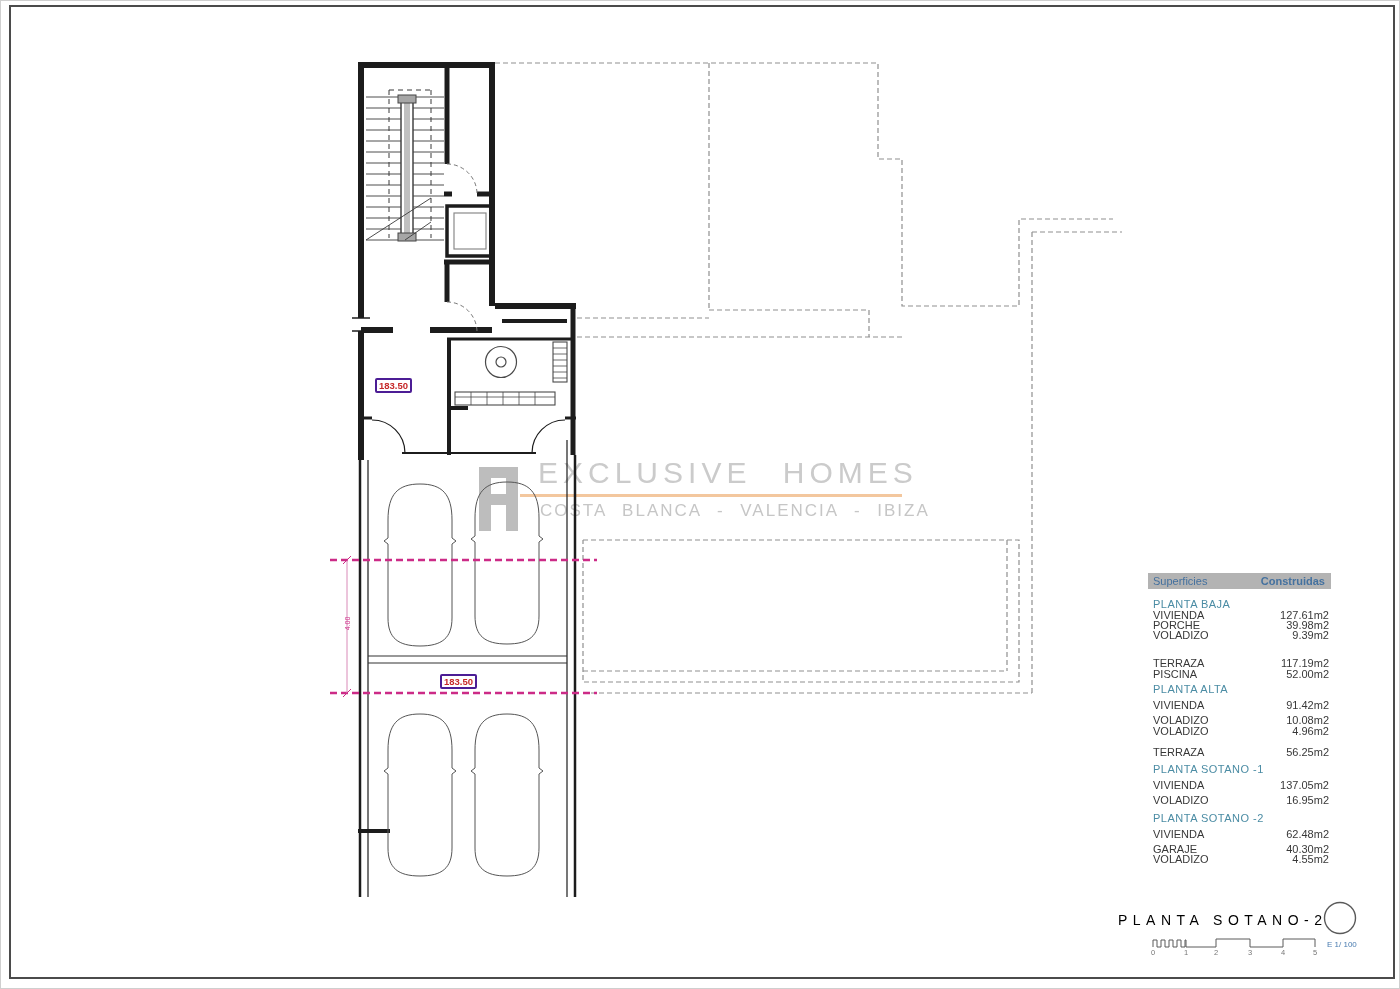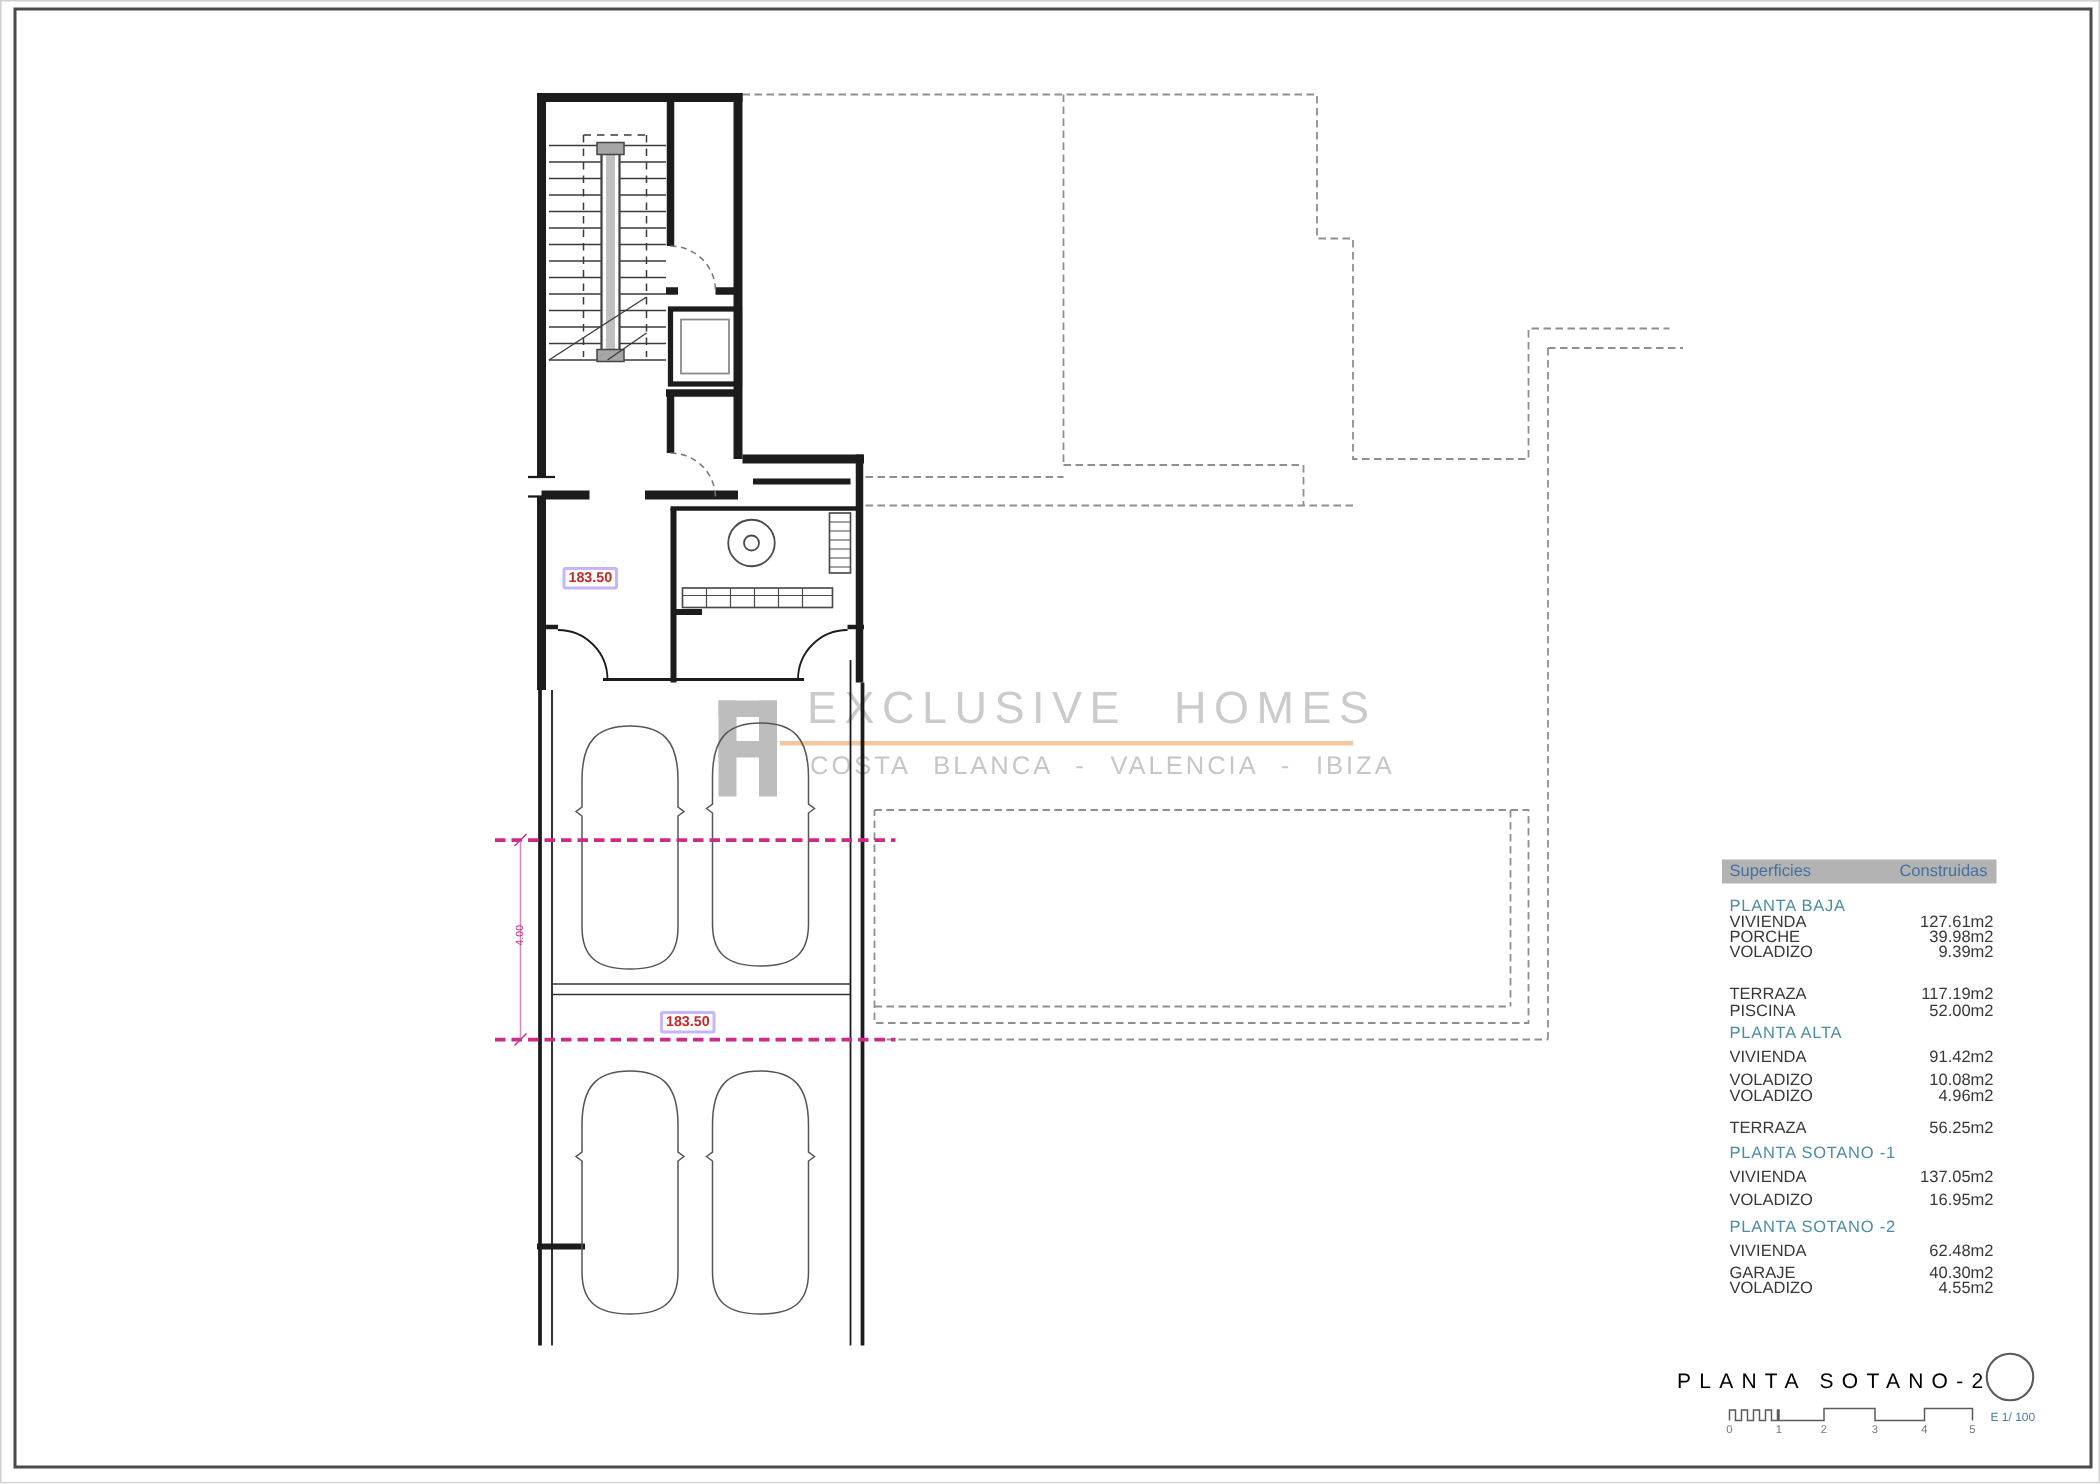--- a/index.html
+++ b/index.html
@@ -12,33 +12,33 @@
 
   
   #wm-title{left:538px;top:456px;font-size:30px;color:#cbcbcb;
             letter-spacing:5px;word-spacing:18px;white-space:nowrap;}
   #wm-line{left:520px;top:494px;width:382px;height:3px;background:#f3c79e;}
   #wm-sub{left:540px;top:501px;font-size:17px;color:#c6c6c6;
           letter-spacing:2px;word-spacing:9px;white-space:nowrap;}
   .logo-bar{position:absolute;background:#bdbdbd;}
 
   
-  .level-tag{position:absolute;border:2px solid #c4b5fd;border-radius:2px;
+  .level-tag{position:absolute;border:2px solid #4c1d95;border-radius:2px;
              color:#c62828;font-size:9.5px;font-weight:bold;line-height:11px;
              padding:0 2px;background:rgba(255,255,255,.85);}
   
   #dim-400{left:329px;top:620px;width:36px;font-size:7px;color:#cc2b87;
            transform:rotate(-90deg);text-align:center;}
 
   
   #area-table{left:1148px;top:573px;width:183px;height:300px;font-size:11px;}
   #table-header{position:absolute;left:0;top:0;width:183px;height:16px;
                 background:#b3b3b3;color:#44719f;}
   #table-header .c1{position:absolute;left:5px;top:2px;}
-  #table-header .c2{position:absolute;right:6px;top:2px;}
+  #table-header .c2{position:absolute;right:6px;top:2px;font-weight:bold;}
   .trow{position:absolute;left:0;width:183px;height:11px;line-height:11px;text-decoration:underline;}
   .trow .tlabel{position:absolute;left:5px;white-space:nowrap;}
   .trow .tvalue{position:absolute;right:2px;text-align:left;}
   .trow.item{color:#383838;}
   .trow.section{color:#4b8ca4;letter-spacing:.5px;}
 
   
   #plan-title{left:1118px;top:912px;font-size:14px;color:#000000;
               letter-spacing:5.5px;white-space:nowrap;}
   #scale-label{left:1327px;top:940px;font-size:8px;color:#4a7cb0;white-space:nowrap;text-align:right;}

